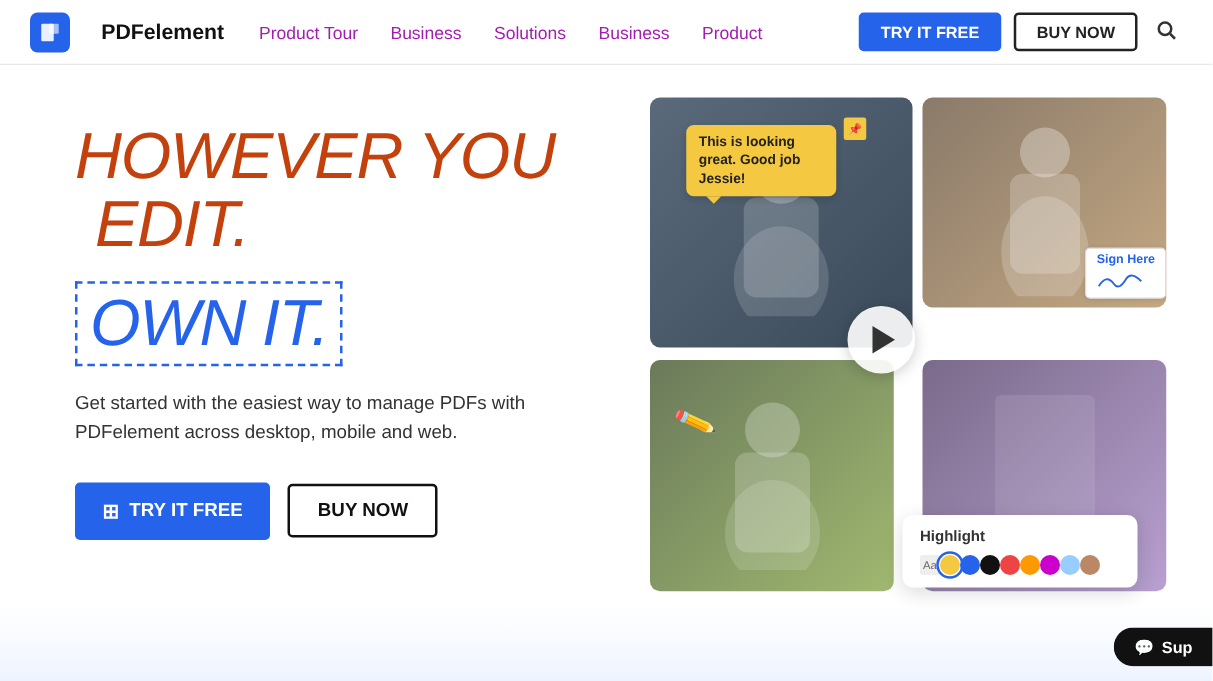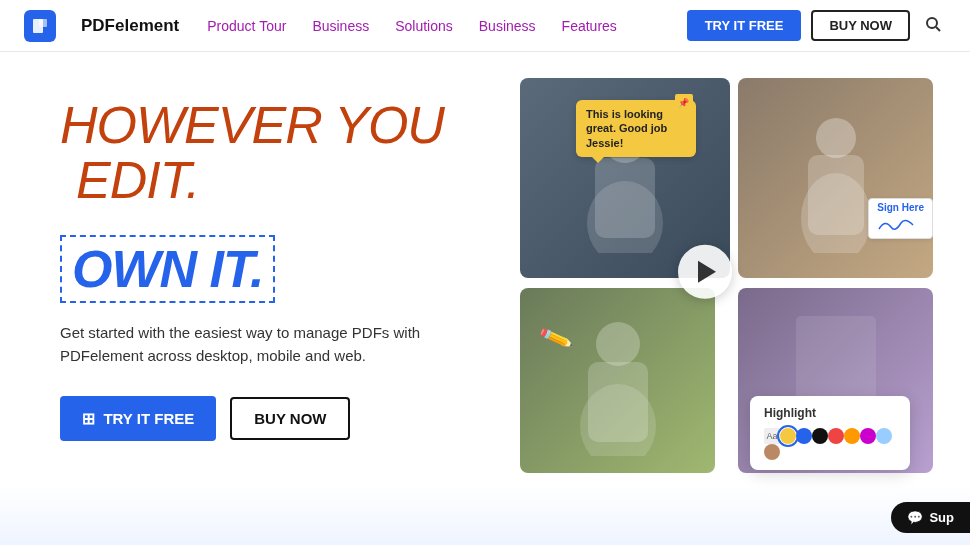--- a/index.html
+++ b/index.html
@@ -116,26 +116,26 @@
       margin-bottom: 6px;
     }
     .headline-line1 { display: block; }
     .headline-line2 { display: block; margin-left: 16px; }
     .own-it-box {
       display: inline-block;
       border: 2.5px dashed #2563eb;
       padding: 2px 10px;
       color: #2563eb;
       font-family: 'Arial Black', 'Impact', sans-serif;
-      font-weight: 700;
+      font-weight: 400;
       font-size: 52px;
       font-style: italic;
       text-transform: uppercase;
       letter-spacing: -1px;
-      margin-top: 22px;
+      margin-top: 12px;
       margin-bottom: 18px;
     }
     .hero-subtext {
       font-size: 15px;
       color: #333;
       line-height: 1.55;
       margin-bottom: 28px;
       max-width: 380px;
     }
     .hero-buttons {
@@ -188,21 +188,21 @@
 
     .photo-top-left {
       width: 210px;
       height: 200px;
       top: 0;
       left: 20px;
       background: linear-gradient(135deg, #5a6a7a 0%, #3a4a5a 100%);
     }
     .photo-top-right {
       width: 195px;
-      height: 200px;
+      height: 168px;
       top: 0;
       left: 238px;
       background: linear-gradient(135deg, #8a7a6a 0%, #c4a882 100%);
     }
     .photo-bottom-left {
       width: 195px;
       height: 185px;
       top: 210px;
       left: 20px;
       background: linear-gradient(135deg, #6a7a5a 0%, #a0b870 100%);
@@ -255,21 +255,21 @@
     
     .tooltip-bubble {
       position: absolute;
       background: #f5c842;
       border-radius: 6px;
       padding: 7px 10px;
       font-size: 11px;
       font-weight: 600;
       color: #222;
       top: 22px;
-      left: 56px;
+      left: 29px;
       z-index: 6;
       max-width: 120px;
       line-height: 1.3;
       box-shadow: 0 2px 6px rgba(0,0,0,0.15);
     }
     .tooltip-bubble::after {
       content: '';
       position: absolute;
       bottom: -6px;
       left: 16px;
@@ -322,21 +322,21 @@
     
     .highlight-panel {
       position: absolute;
       bottom: 28px;
       right: 0px;
       background: #fff;
       border-radius: 8px;
       padding: 10px 14px;
       box-shadow: 0 4px 16px rgba(0,0,0,0.15);
       z-index: 8;
-      width: 160px;
+      width: 188px;
     }
     .highlight-title {
       font-size: 12px;
       font-weight: 600;
       color: #333;
       margin-bottom: 8px;
     }
     .highlight-colors {
       display: flex;
       gap: 0;
@@ -404,21 +404,21 @@
         <rect x="8" y="2" width="8" height="8" rx="1" fill="white" opacity="0.6"></rect>
       </svg>
     </div>
     <span class="logo-text">PDFelement</span>
   </div>
   <div class="nav-links">
     <a>Product Tour</a>
     <a>Business</a>
     <a>Solutions</a>
     <a>Business</a>
-    <a>Features</a>
+    <a>Product</a>
   </div>
   <div class="nav-actions">
     <button class="btn-try-free">TRY IT FREE</button>
     <button class="btn-buy-now">BUY NOW</button>
     <button class="search-icon-btn">
       <svg width="18" height="18" viewBox="0 0 18 18" fill="none" stroke="#333" stroke-width="2">
         <circle cx="8" cy="8" r="5"></circle>
         <line x1="12" y1="12" x2="16" y2="16"></line>
       </svg>
     </button>

